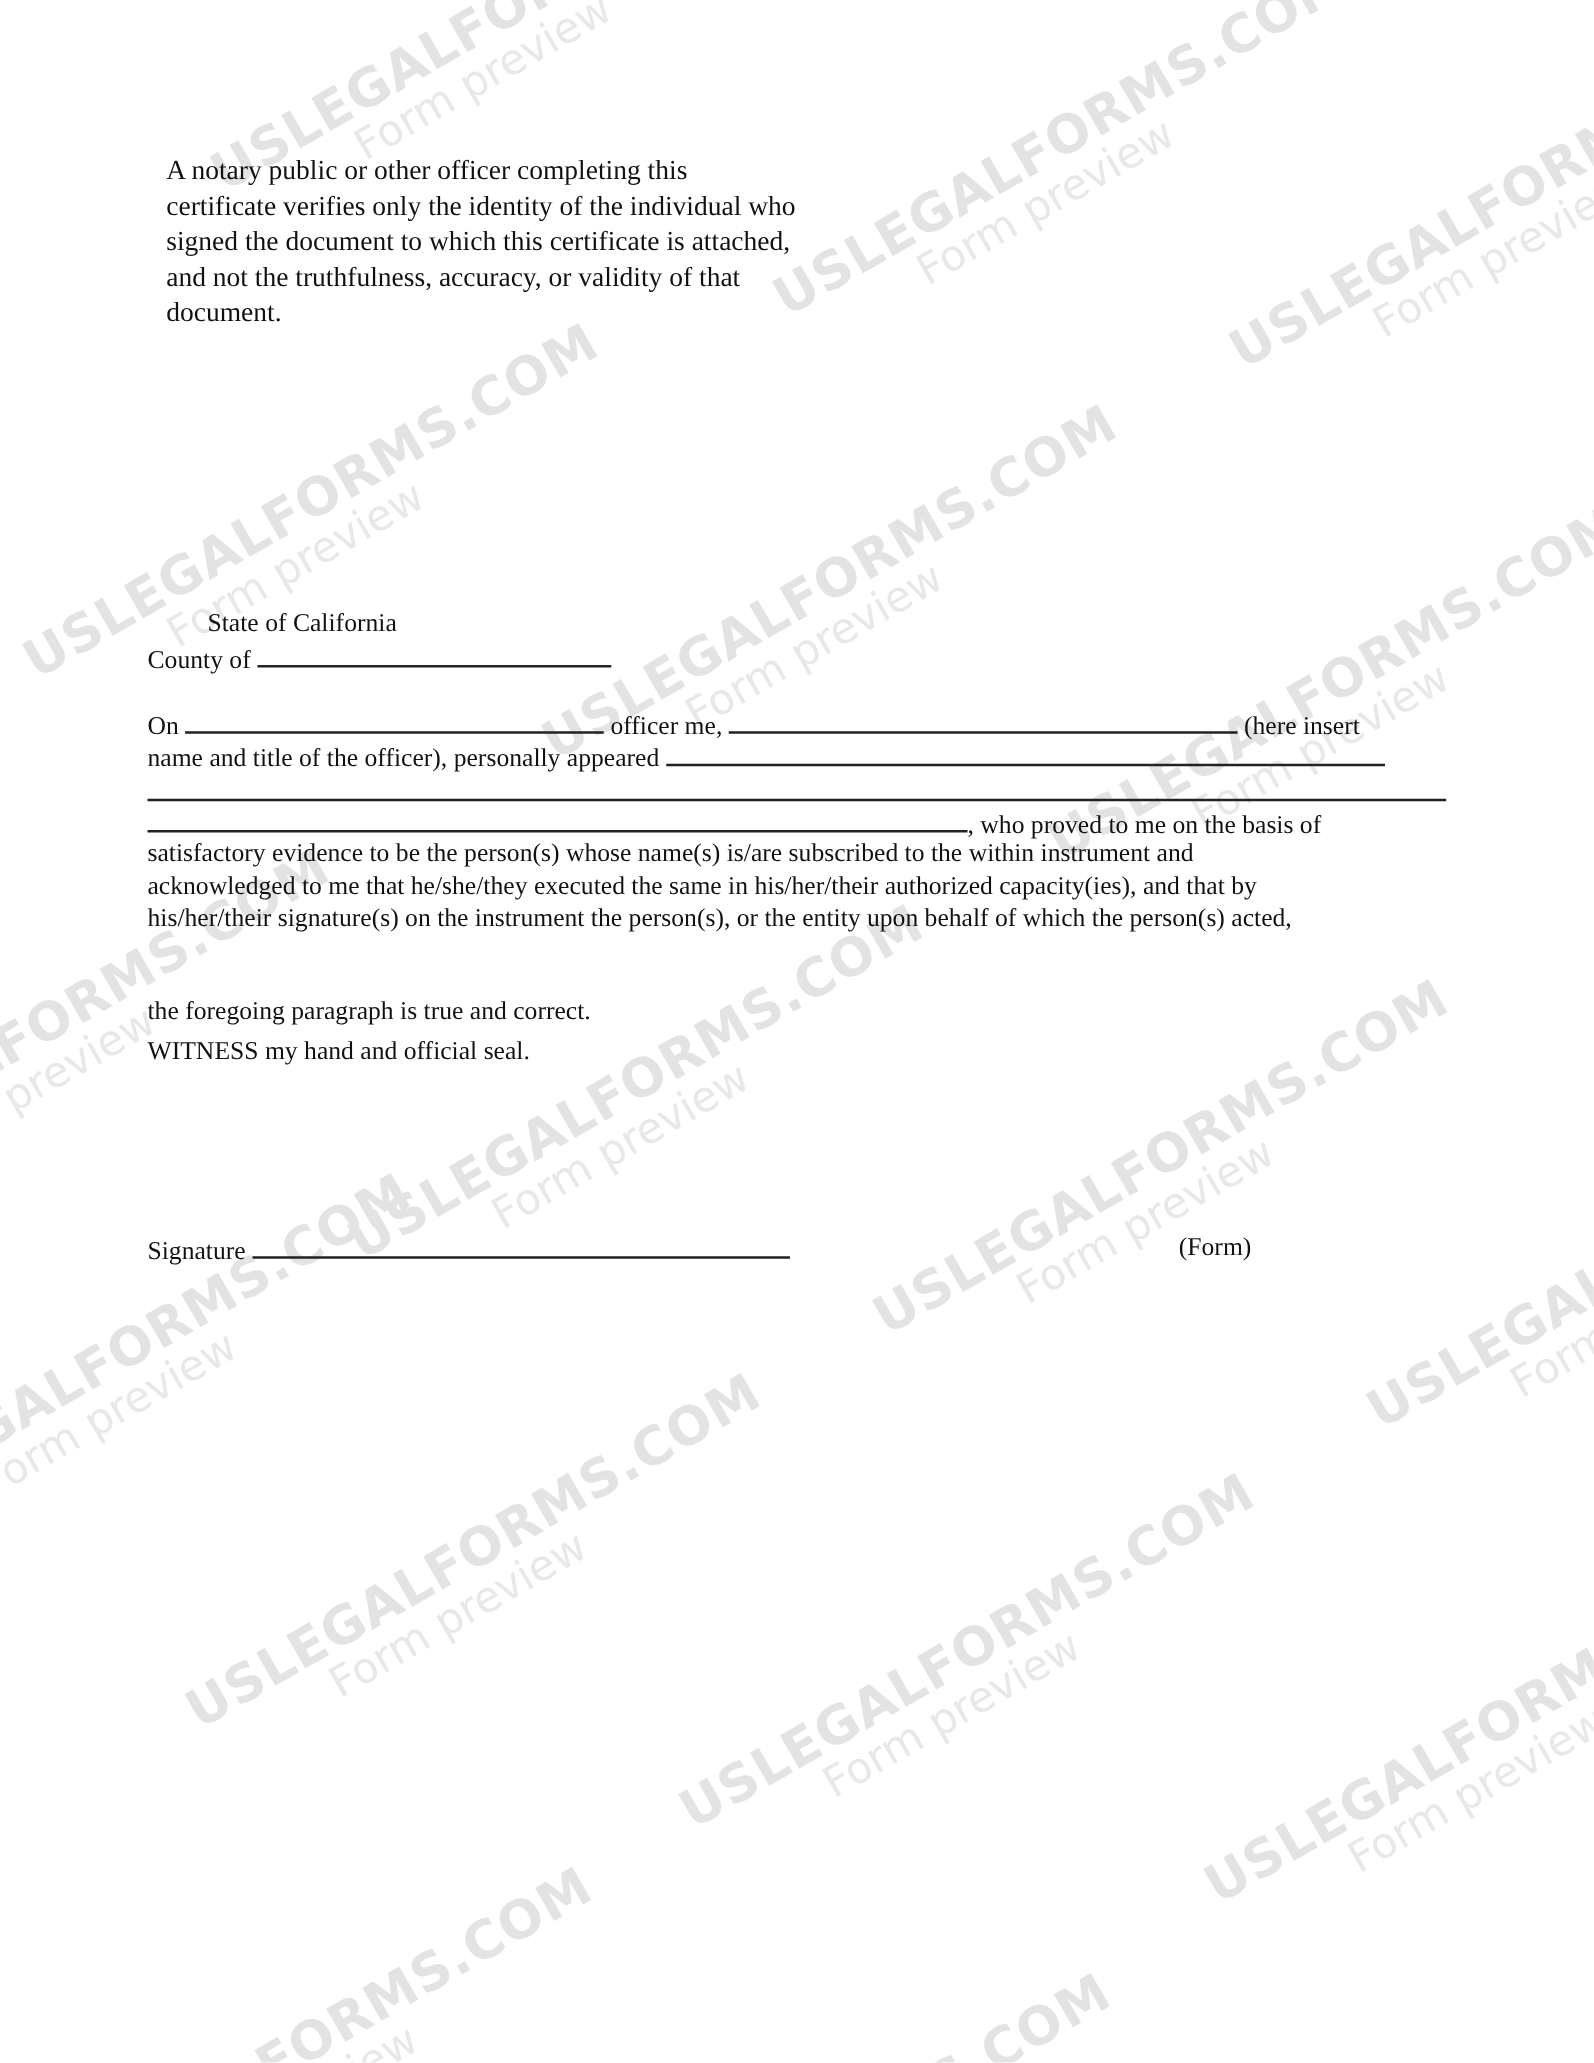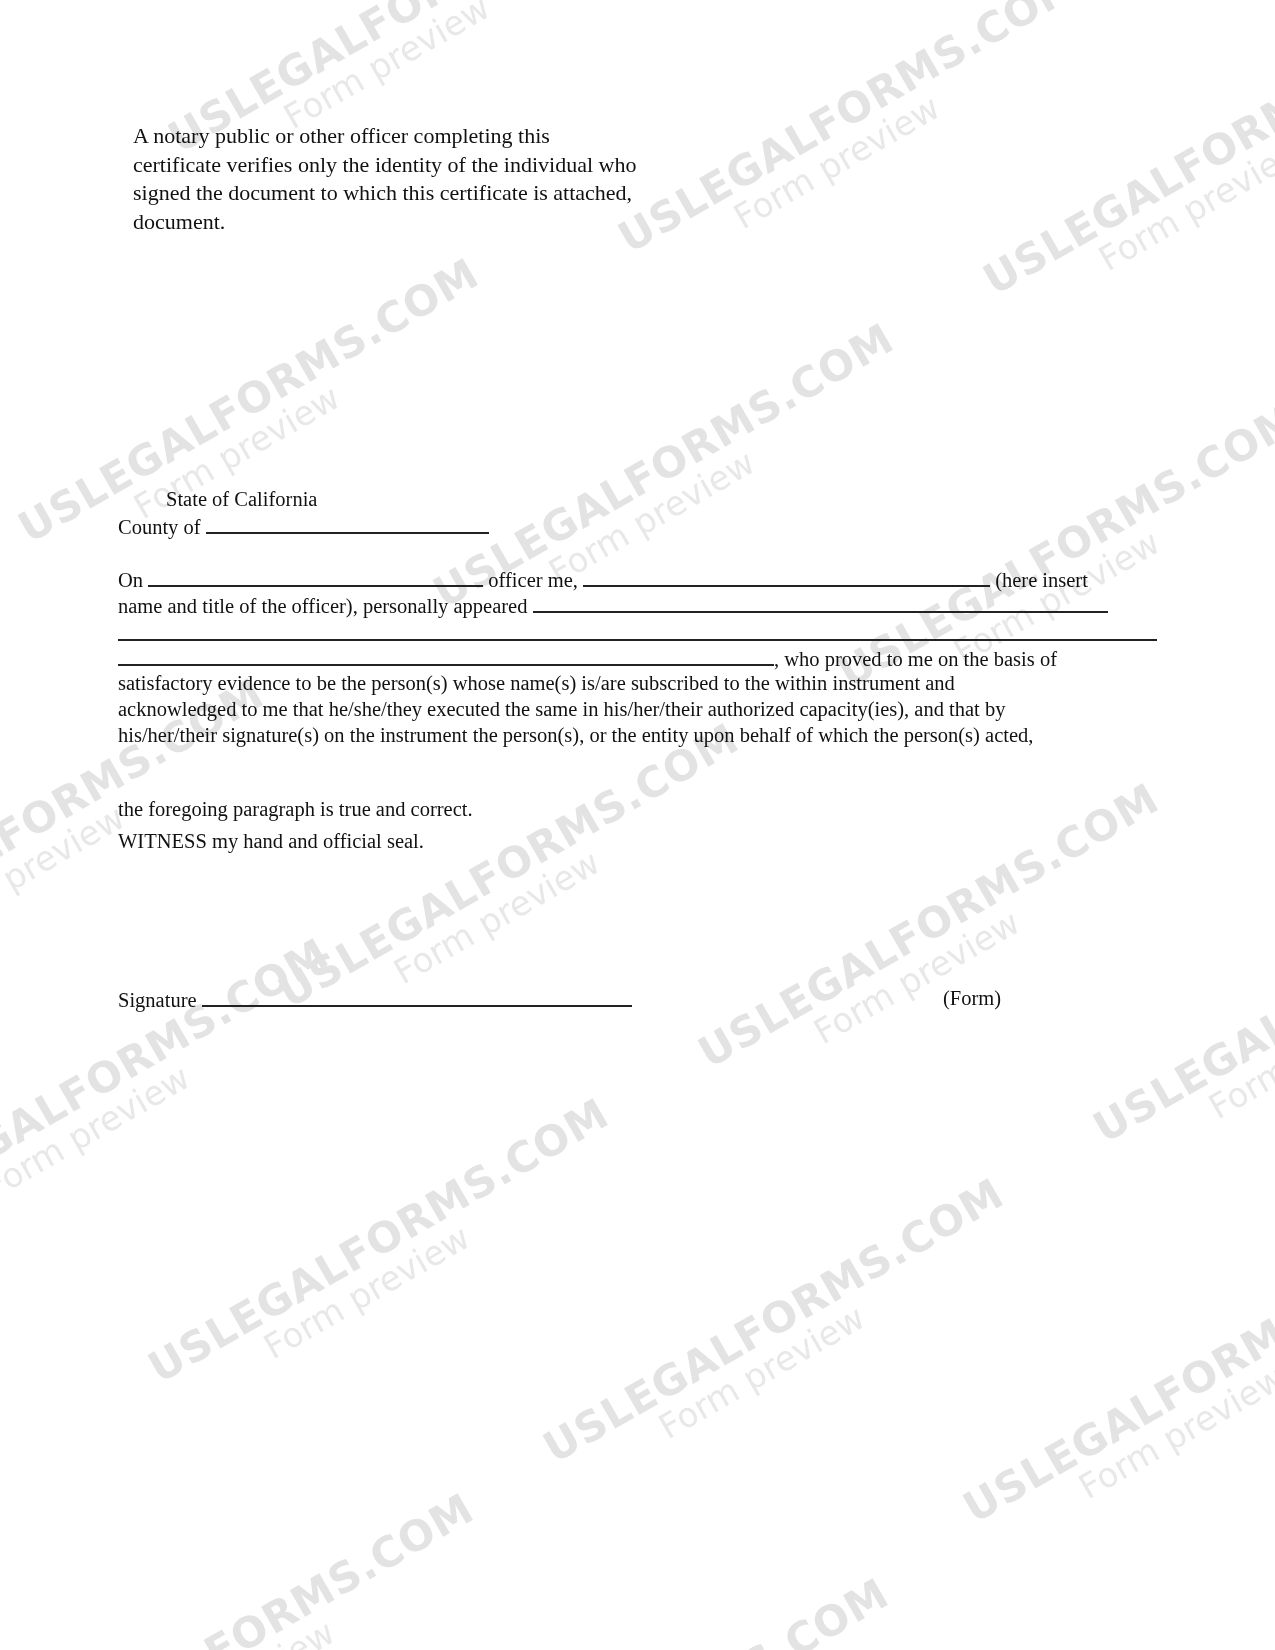--- a/index.html
+++ b/index.html
@@ -86,20 +86,21 @@
       <span class="sub">Form preview</span>
     </div>
 </div>
 
 <div class="content">
 
   <div class="notice">
     <div>A notary public or other officer completing this</div>
     <div>certificate verifies only the identity of the individual who</div>
     <div>signed the document to which this certificate is attached,</div>
+    <div>and not the truthfulness, accuracy, or validity of that</div>
     <div>document.</div>
   </div>
 
   <div class="line" style="left:118px;top:487px;margin-left:48px;">State of California</div>
   <div class="line" style="left:118px;top:513px;">
     <span>County of</span>
     <span class="blank" style="width:283px;"></span>
   </div>
 
   <div class="line" style="left:118px;top:566px;">

